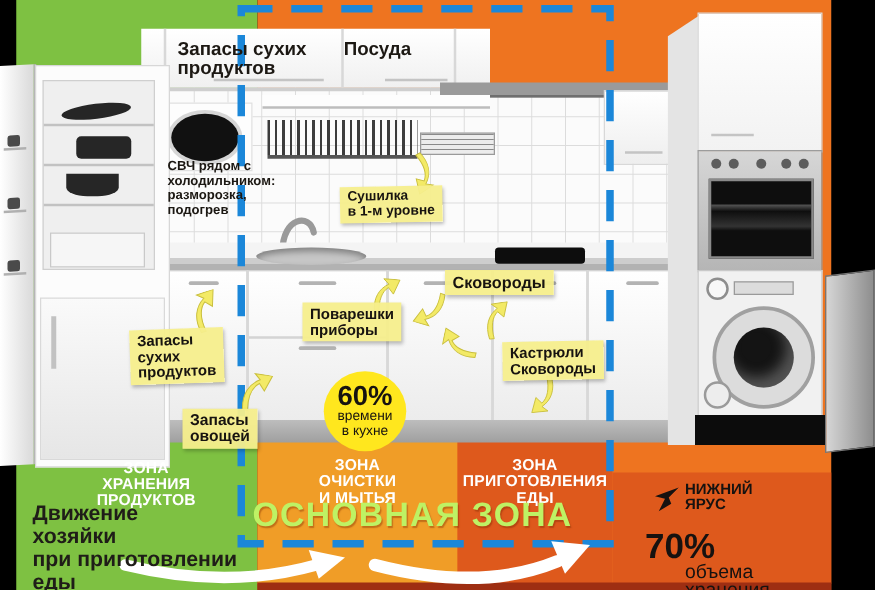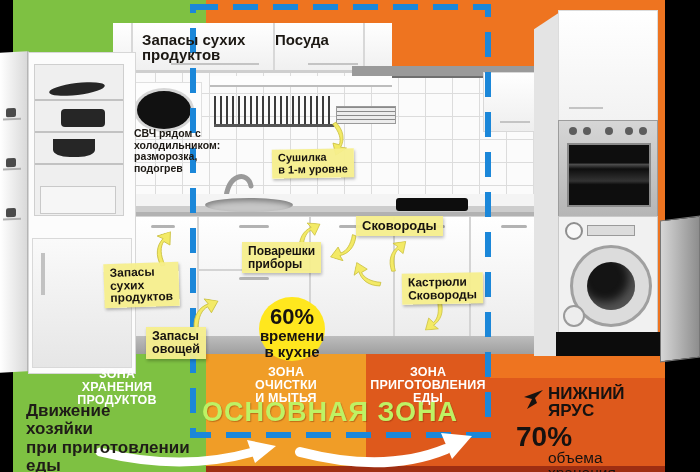--- a/index.html
+++ b/index.html
@@ -76,22 +76,22 @@
   .cabtext{color:#1c1813;font-weight:bold;line-height:1.02;}
   .sticky{background:rgba(246,238,140,.95);color:#171310;font-weight:bold;line-height:1.05;
     padding:3px 6px;box-shadow:1px 2px 3px rgba(0,0,0,.25);}
   .zonehead{color:#ffffff;font-weight:bold;font-size:12.5px;line-height:1.04;text-align:center;letter-spacing:.2px;}
   .mainzone{color:#bef264;font-weight:bold;font-size:27px;text-align:center;letter-spacing:1px;
     text-shadow:1px 1px 1px rgba(120,40,0,.4);}
   .movement{color:#1f1d18;font-weight:bold;font-size:17px;line-height:1.08;}
   .badge{left:259px;top:297px;width:66px;height:64px;border-radius:50%;background:#ffe71e;
     text-align:center;color:#171310;}
   .badge .big{font-size:22px;font-weight:bold;line-height:1;margin-top:9px;}
-  .badge .small{font-size:15px;font-weight:bold;line-height:1.05;}
-  .lt-head{color:#161210;font-weight:bold;font-size:17px;line-height:.98;}
+  .badge .small{font-size:11px;font-weight:normal;line-height:1.05;}
+  .lt-head{color:#161210;font-weight:bold;font-size:12px;line-height:.98;}
   .lt-val{color:#161210;font-weight:bold;font-size:28px;line-height:1;margin-top:3px;}
   .lt-cap{color:#161210;font-size:15.5px;line-height:.98;margin-top:2px;}
   svg{display:block;}
 </style>
 </head>
 <body>
 
 <div class="stage">
 
   <div class="abs bg-green"></div>

